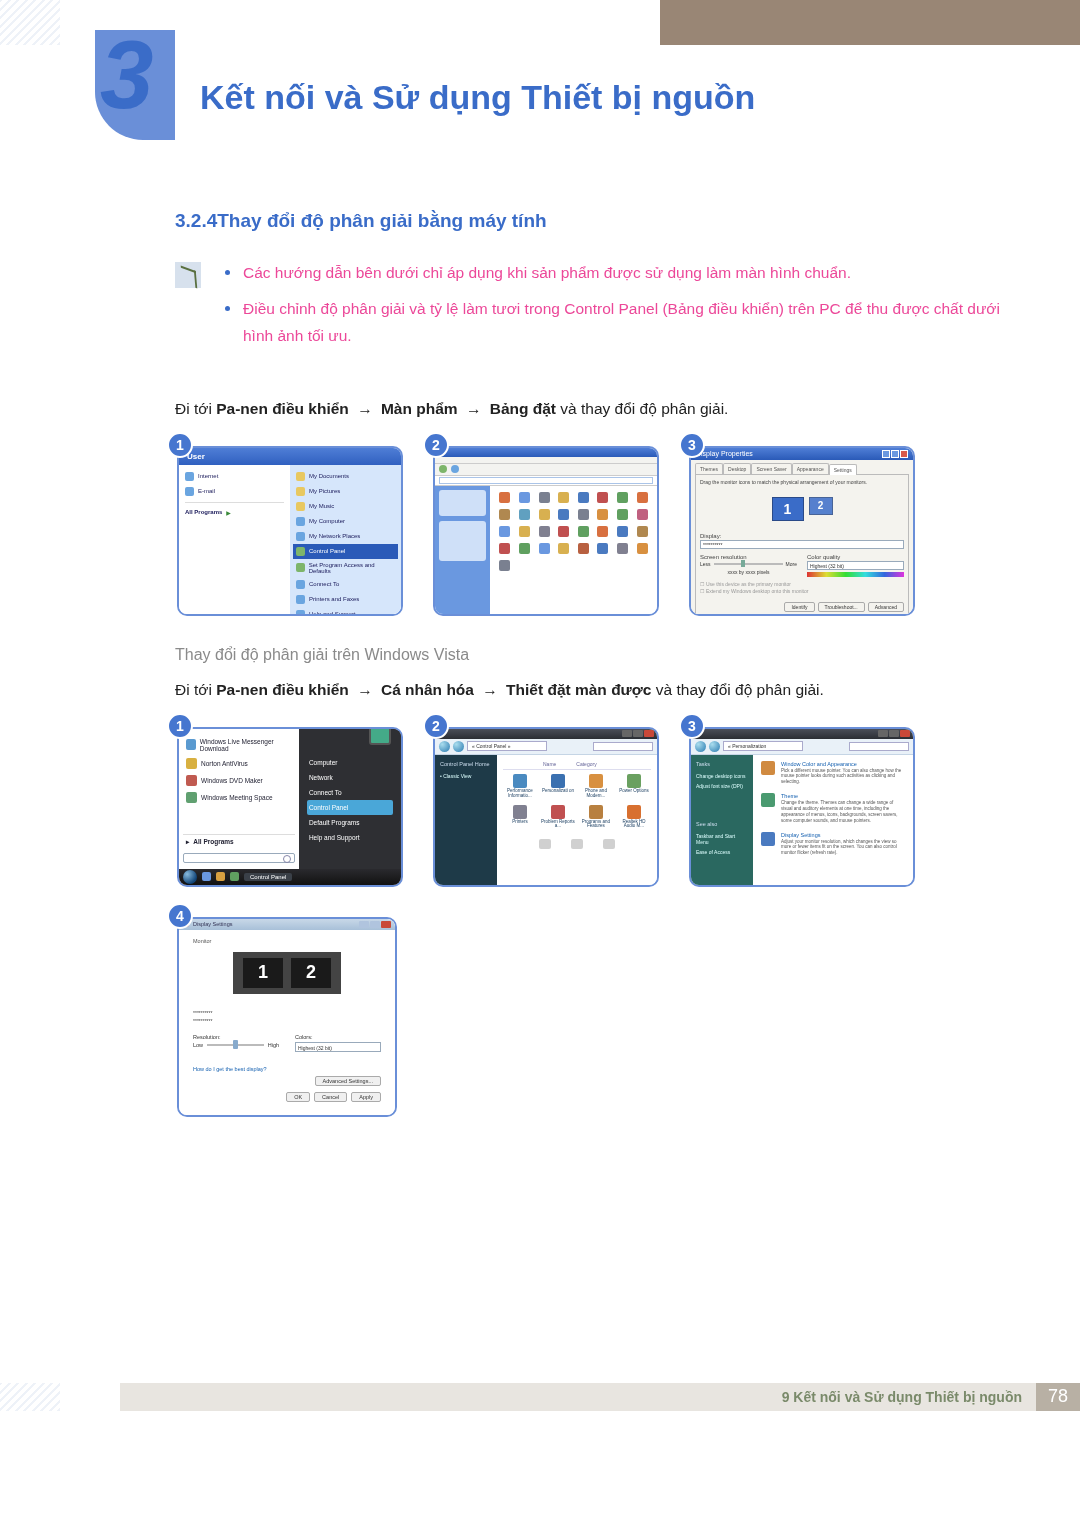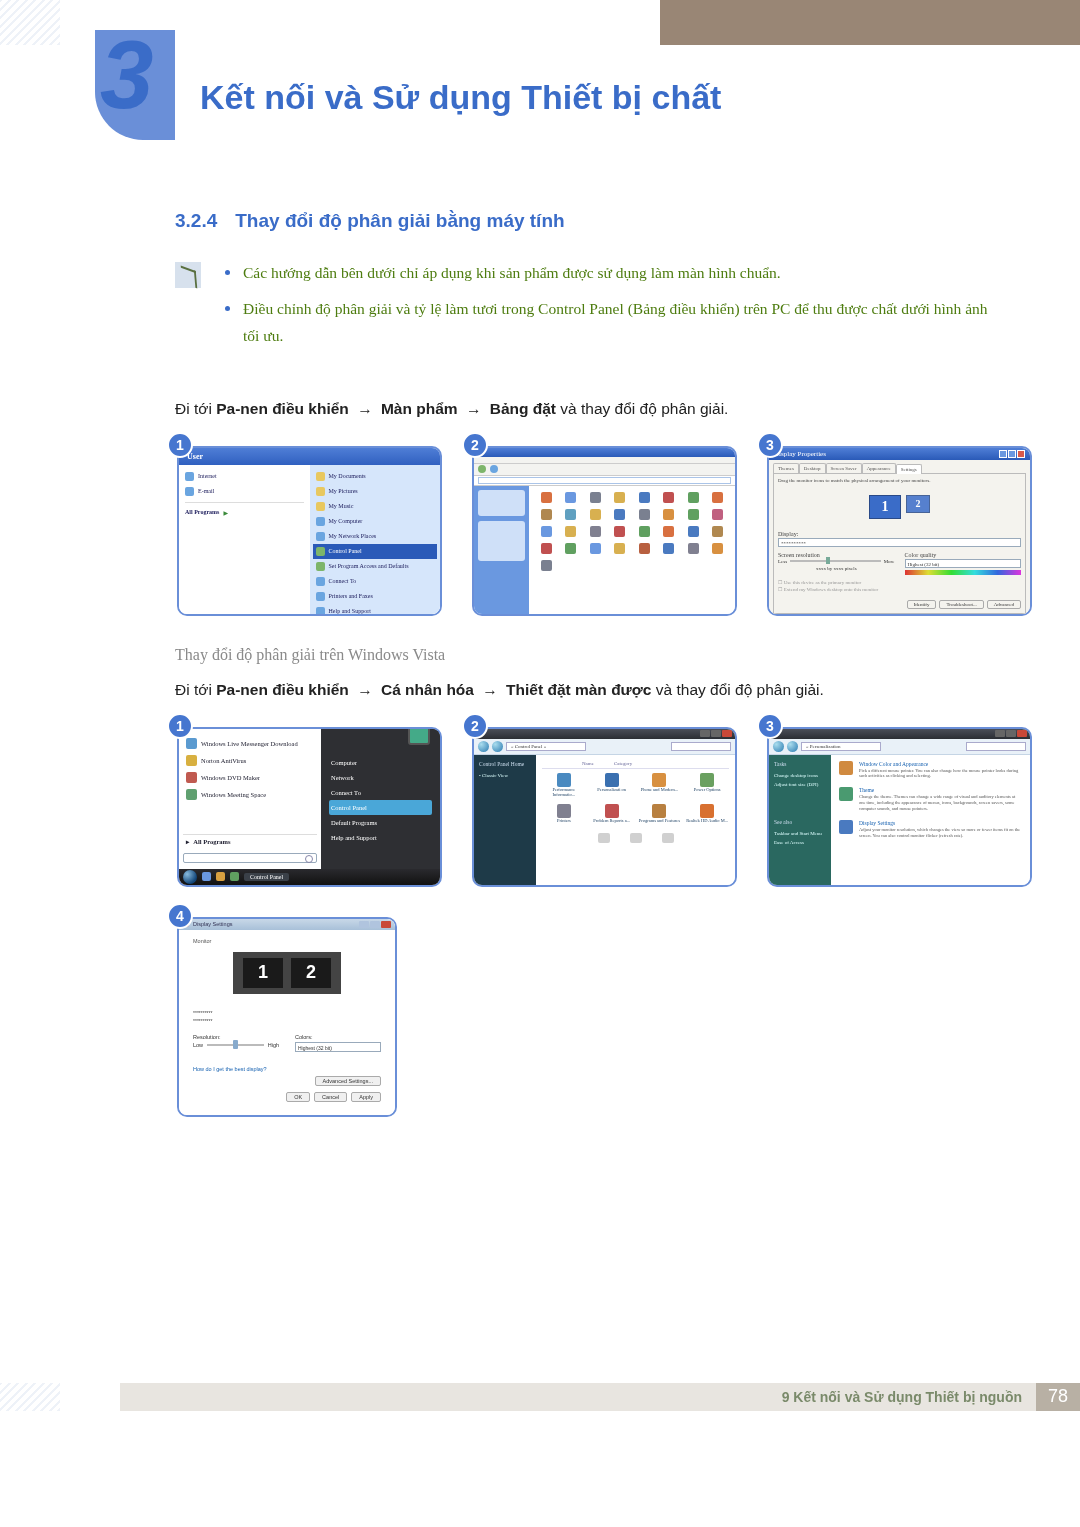--- a/index.html
+++ b/index.html
@@ -65,21 +65,21 @@
   .content {
     margin: 0 80px 0 175px;
   }
 
   .section-heading {
     color: #3a6cc8;
     font-size: 19px;
     font-weight: bold;
     margin-bottom: 28px;
   }
-  .section-num { margin-right: 18px; }
+  .section-num { }
 
   .notice-block {
     display: flex;
     gap: 22px;
     margin-bottom: 38px;
   }
   .notice-icon {
     width: 26px;
     height: 26px;
     background: #d7e1ed;
@@ -97,23 +97,22 @@
     border-top: 2px solid #5a7040;
     border-right: 2px solid #5a7040;
     transform: rotate(20deg) skewX(25deg);
   }
   .notice-list { list-style: none; flex: 1; }
   .notice-list li {
     position: relative;
     padding-left: 20px;
     font-size: 15.5px;
     line-height: 1.7;
-    color: #4d7c0f;
+    color: #ec4899;
     margin-bottom: 10px;
-    font-family: Liberation Serif, serif;
   }
   .notice-list li::before {
     content: "";
     position: absolute;
     left: 2px;
     top: 10px;
     width: 5px;
     height: 5px;
     background: #3a6cc8;
     border-radius: 50%;
@@ -141,21 +140,21 @@
   }
   .shot {
     position: relative;
   }
   .shot-frame {
     border: 2px solid #6a8fd8;
     border-radius: 10px;
     background: #fafcff;
     overflow: hidden;
   }
-  .shot-frame.w1 { width: 265px; height: 170px; font-family: Liberation Serif, serif; }
+  .shot-frame.w1 { width: 226px; height: 170px; }
   .shot-frame.w2 { width: 220px; height: 200px; }
   .shot-num {
     position: absolute;
     top: -14px;
     left: -10px;
     width: 26px;
     height: 26px;
     background: #4676cf;
     color: #fff;
     border-radius: 50%;
@@ -426,21 +425,21 @@
   <div class="top-hatch"></div>
   <div class="top-space"></div>
   <div class="top-brown"></div>
 </div>
 
 <div class="chapter-header">
   <div class="chapter-badge">
     <div class="badge-shape"></div>
     <div class="badge-num">3</div>
   </div>
-  <div class="chapter-title">Kết nối và Sử dụng Thiết bị chất</div>
+  <div class="chapter-title">Kết nối và Sử dụng Thiết bị nguồn</div>
 </div>
 
 <div class="content">
 
   <div class="section-heading">
     <span class="section-num">3.2.4</span><span>Thay đổi độ phân giải bằng máy tính</span>
   </div>
 
   <div class="notice-block">
     <div class="notice-icon"></div>
@@ -646,21 +645,21 @@
                 <span class="btn">Troubleshoot...</span>
                 <span class="btn">Advanced</span>
               </div>
           </div>
 
         </div>
       </div>
     </div>
   </div>
 
-  <div class="sub-heading-gray" style="margin-top:8px;font-family:Liberation Serif, serif;">Thay đổi độ phân giải trên Windows Vista</div>
+  <div class="sub-heading-gray" style="margin-top:8px;">Thay đổi độ phân giải trên Windows Vista</div>
   <div class="instruction">
     <span>Đi tới </span><b>Pa-nen điều khiển</b>
     <span class="arrow">→</span>
     <b>Cá nhân hóa</b>
     <span class="arrow">→</span>
     <b>Thiết đặt màn được</b><span> và thay đổi độ phân giải.</span>
   </div>
 
   <div class="shots-row">
 

